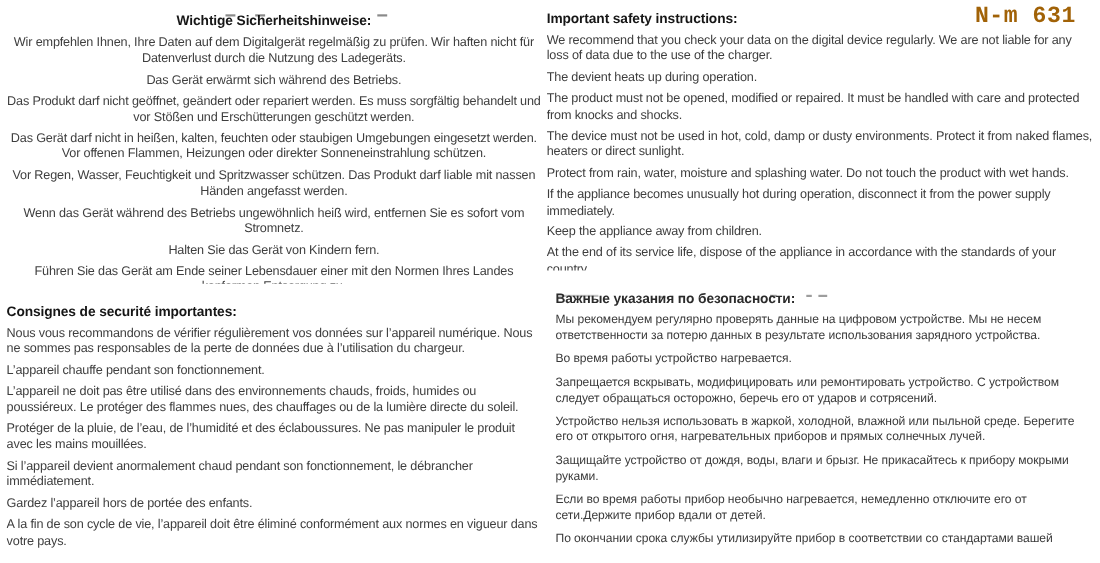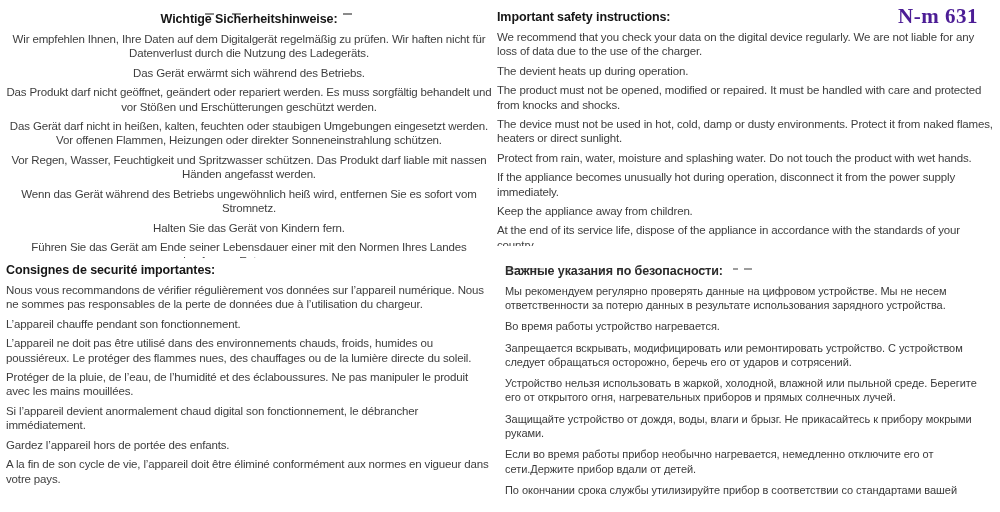--- a/index.html
+++ b/index.html
@@ -14,21 +14,21 @@
     background: #ffffff;
     overflow: hidden;
     font-family: "Liberation Sans", sans-serif;
   }
   .quadrant {
     position: absolute;
     overflow: hidden;
   }
   .q-de { left: 6px;   top: 12px;  width: 486px; height: 246px; text-align: center; }
   .q-en { left: 497px; top: 10px;  width: 497px; height: 236px; }
-  .q-fr { left: 6px;   top: 263px; width: 486px; height: 236px; }
+  .q-fr { left: 6px;   top: 276px; width: 486px; height: 236px; }
   .q-ru { left: 505px; top: 264px; width: 489px; height: 232px; }
 
   .section-heading {
     font-size: 12.5px;
     font-weight: 700;
     color: #161616;
     letter-spacing: -0.1px;
     margin: 0 0 4px 0;
     line-height: 1.25;
   }
@@ -48,23 +48,23 @@
     line-height: 1.3;
   }
   .tight { margin-bottom: 1px; }
 
   .model-number {
     position: absolute;
     top: 4px;
     right: 22px;
     font-size: 21px;
     font-weight: 700;
-    color: #4c1d95;
+    color: #a16207;
     letter-spacing: 0.5px;
-    font-family: Liberation Serif, serif;
+    font-family: Liberation Mono, monospace;
   }
 
   
   .artifact {
     position: absolute;
     background: #8a8a8a;
     height: 2px;
   }
   .a1 { left: 205px; top: 13px; width: 9px; }
   .a2 { left: 232px; top: 13px; width: 9px; }
@@ -118,21 +118,21 @@
     <p class="safety-paragraph">At the end of its service life, dispose of the appliance in accordance with the standards of your country.</p>
 
   </div>
 
   <div class="quadrant q-fr">
     <h2 class="section-heading">Consignes de securité importantes:</h2>
     <p class="safety-paragraph">Nous vous recommandons de vérifier régulièrement vos données sur l’appareil numérique. Nous ne sommes pas responsables de la perte de données due à l’utilisation du chargeur.</p>
     <p class="safety-paragraph">L’appareil chauffe pendant son fonctionnement.</p>
     <p class="safety-paragraph">L’appareil ne doit pas être utilisé dans des environnements chauds, froids, humides ou poussiéreux. Le protéger des flammes nues, des chauffages ou de la lumière directe du soleil.</p>
     <p class="safety-paragraph">Protéger de la pluie, de l’eau, de l’humidité et des éclaboussures. Ne pas manipuler le produit avec les mains mouillées.</p>
-    <p class="safety-paragraph">Si l’appareil devient anormalement chaud digital son fonctionnement, le débrancher immédiatement.</p>
+    <p class="safety-paragraph">Si l’appareil devient anormalement chaud pendant son fonctionnement, le débrancher immédiatement.</p>
     <p class="safety-paragraph">Gardez l’appareil hors de portée des enfants.</p>
     <p class="safety-paragraph tight">A la fin de son cycle de vie, l’appareil doit être éliminé conformément aux normes en vigueur dans votre pays.</p>
 
   </div>
 
   <div class="quadrant q-ru">
     <h2 class="section-heading">Важные указания по безопасности:</h2>
     <p class="safety-paragraph">Мы рекомендуем регулярно проверять данные на цифровом устройстве. Мы не несем ответственности за потерю данных в результате использования зарядного устройства.</p>
     <p class="safety-paragraph">Во время работы устройство нагревается.</p>
     <p class="safety-paragraph">Запрещается вскрывать, модифицировать или ремонтировать устройство. С устройством следует обращаться осторожно, беречь его от ударов и сотрясений.</p>

